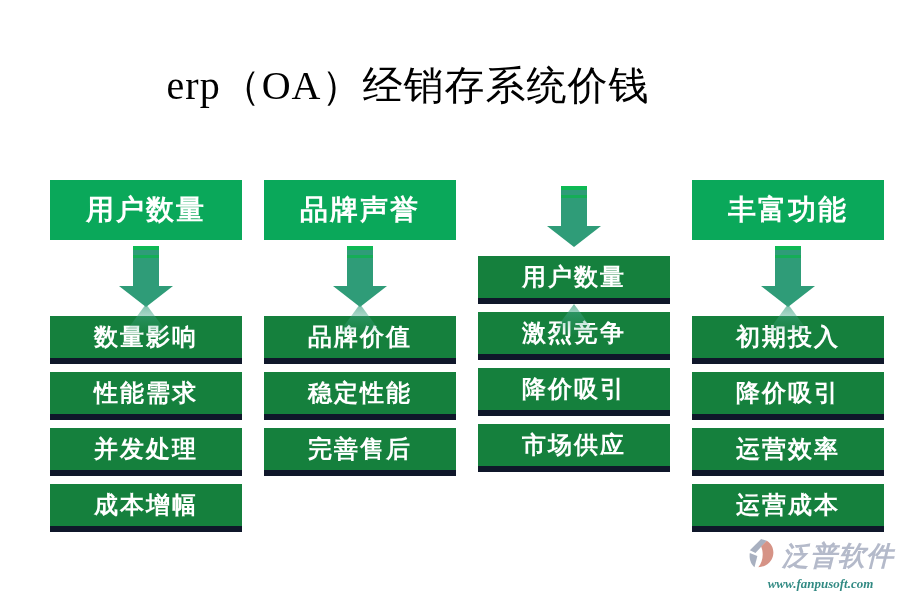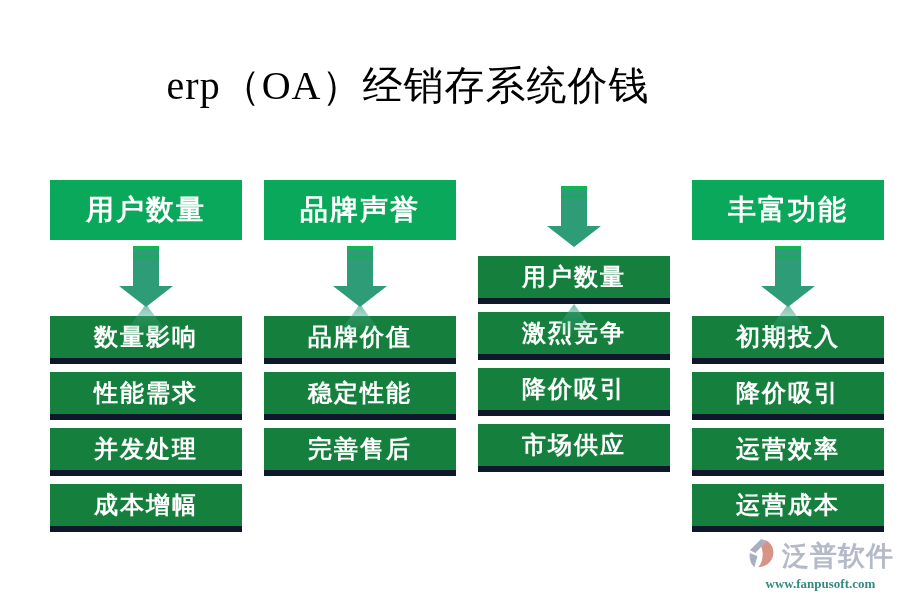--- a/index.html
+++ b/index.html
@@ -47,21 +47,21 @@
   }
   .boxes { position:relative; z-index:1; }
   .box {
     height:48px; margin-bottom:8px; background:#15803d; color:#ffffff;
     display:flex; align-items:center; justify-content:center; box-sizing:border-box;
     border-bottom:6px solid #0f172a;
     font-family:"Liberation Serif","DejaVu Serif",serif;
     font-size:24px; font-weight:700; letter-spacing:2px;
   }
   .watermark {
-    position:absolute; right:6px; bottom:8px; opacity:0.85; text-align:center;
+    position:absolute; right:6px; bottom:8px; opacity:0.85; text-align:center;font-style:italic;
   }
   .watermark-row { display:flex; align-items:center; justify-content:flex-end; gap:3px; }
   .brand-text {
     font-size:27px; font-weight:700; color:#a8aec1; letter-spacing:1px; line-height:1;
     font-family:"Liberation Sans", sans-serif;
   }
   .watermark-url {
     font-size:13px; font-weight:700; color:#0f766e; margin-top:1px;
     font-family:"Liberation Serif","DejaVu Serif",serif;
   }

